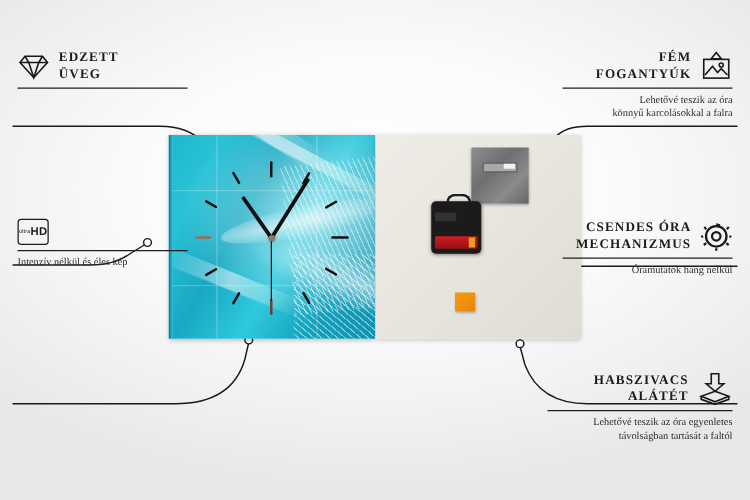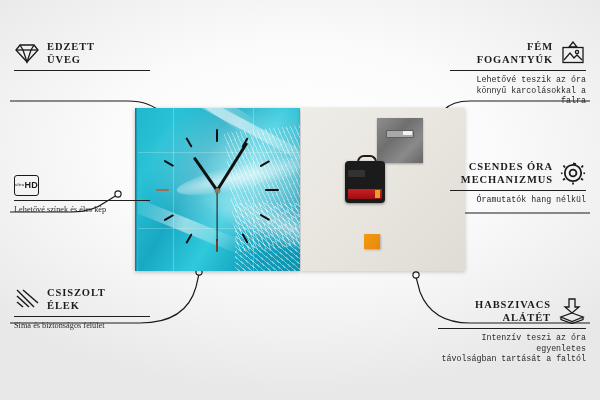--- a/index.html
+++ b/index.html
@@ -85,21 +85,21 @@
     font-size:10.5px;letter-spacing:.9px;color:#1c1c1c;line-height:13px;text-transform:uppercase;
   }
   .c-desc{
     font-family:"Liberation Serif", serif;font-size:8.3px;color:#2b2b2b;
     line-height:10.5px;padding-top:4px;
   }
   .rule{height:1px;background:#1f1f1f;width:100%;}
   .left .c-title{text-align:left;}
   .left .c-desc{text-align:left;}
   .right .c-title{text-align:right;}
-  .right .c-desc{text-align:right;font-family:Liberation Mono, monospace;}
+  .right .c-desc{text-align:right;}
   .head{display:flex;align-items:center;gap:7px;}
   .right .head{justify-content:flex-end;}
   .ico{flex:0 0 auto;display:block;}
   svg{display:block;}
   .hdbadge{
     width:23px;height:19px;border:1.4px solid #1a1a1a;border-radius:3px;
     display:flex;flex-direction:row;align-items:center;justify-content:center;
     font-family:"Liberation Sans", sans-serif;color:#1a1a1a;line-height:1;
   }
   .hdbadge .u{font-size:4.4px;letter-spacing:.2px;}
@@ -201,43 +201,23 @@
   </div>
 
   <div class="callout left" style="left:14px;top:175px;width:136px;">
     <div class="head">
       <span class="ico hdbadge">
         <span class="u">ultra</span>
         <span class="h">HD</span>
       </span>
     </div>
     <div class="rule" style="margin-top:4px;"></div>
-    <div class="c-desc">Lehetővé színek és éles kép</div>
-  </div>
-
-  <div class="callout left" style="left:14px;top:286px;width:136px;">
-    <div class="head">
-      <span class="ico">
-        <svg width="26" height="22" viewBox="0 0 26 22">
-          <g stroke="#1a1a1a" stroke-width="1.5" fill="none">
-            <path d="M3,2 L20,19"></path>
-              <path d="M3,8 L15,19"></path>
-              <path d="M3,14 L9,19"></path>
-            <path d="M9,2 L24,15"></path>
-          </g>
-        </svg>
-      </span>
-      <span class="c-title">
-        <span>CSISZOLT</span><br>
-        <span>ÉLEK</span>
-      </span>
-    </div>
-    <div class="rule" style="margin-top:4px;"></div>
-    <div class="c-desc">Sima és biztonságos felület</div>
-  </div>
+    <div class="c-desc">Intenzív nélkül és éles kép</div>
+  </div>
+
 
   <div class="callout right" style="left:450px;top:40px;width:136px;">
     <div class="head">
       <span class="c-title">
         <span>FÉM</span><br>
         <span>FOGANTYÚK</span>
       </span>
       <span class="ico">
         <svg width="26" height="24" viewBox="0 0 26 24">
           <g fill="none" stroke="#1a1a1a" stroke-width="1.3">
@@ -249,21 +229,21 @@
         </svg>
       </span>
     </div>
     <div class="rule" style="margin-top:4px;"></div>
     <div class="c-desc">
       <span>Lehetővé teszik az óra</span><br>
       <span>könnyű karcolásokkal a falra</span>
     </div>
   </div>
 
-  <div class="callout right" style="left:450px;top:160px;width:136px;">
+  <div class="callout right" style="left:450px;top:176px;width:136px;">
     <div class="head">
       <span class="c-title">
         <span>CSENDES ÓRA</span><br>
         <span>MECHANIZMUS</span>
       </span>
       <span class="ico">
         <svg width="26" height="24" viewBox="0 0 26 24">
           <g fill="none" stroke="#1a1a1a" stroke-width="1.8">
             <path d="M13,2.5 L16,3.2 M21.5,6.5 L23,4.5 M23.5,12 L25,12.5
                      M21,17.5 L23,19 M13,21.5 L13,23.5 M5,17.5 L3,19
@@ -289,18 +269,18 @@
           <g fill="none" stroke="#1a1a1a" stroke-width="1.3">
             <path d="M11,1 L17,1 L17,9 L21,9 L14,15 L7,9 L11,9 Z"></path>
             <path d="M14,15 L25,19 L14,23.5 L3,19 Z"></path>
             <path d="M3,19 L3,21.5 L14,25.5 L25,21.5 L25,19"></path>
           </g>
         </svg>
       </span>
     </div>
     <div class="rule" style="margin-top:4px;"></div>
     <div class="c-desc">
-      <span>Intenzív teszi az óra egyenletes</span><br>
+      <span>Lehetővé teszik az óra egyenletes</span><br>
       <span>távolságban tartását a faltól</span>
     </div>
   </div>
 
 </div>
 
 </body></html>

